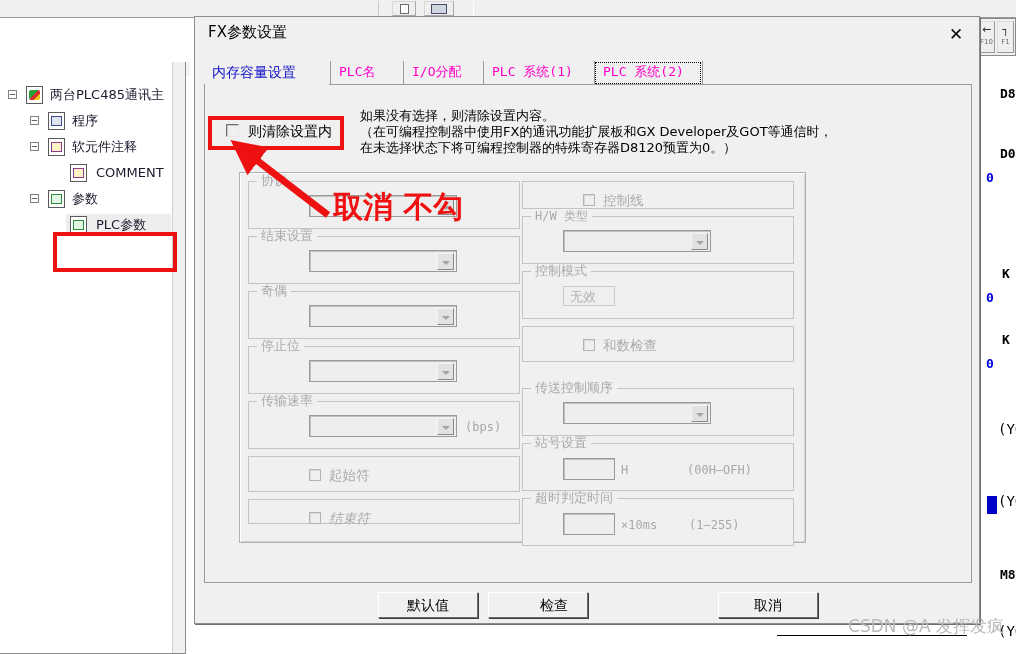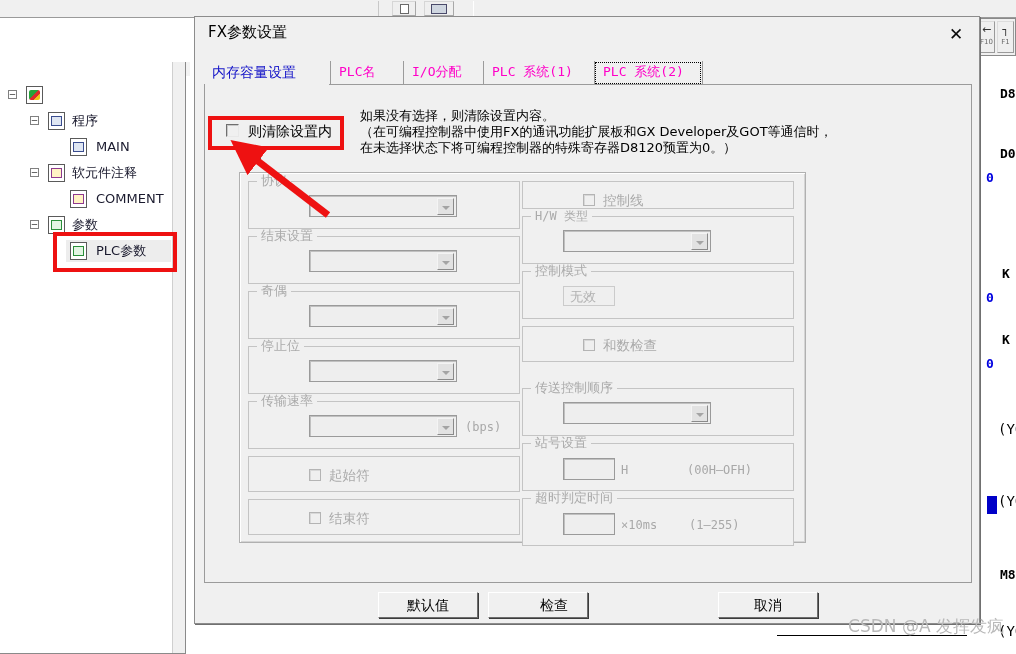--- a/index.html
+++ b/index.html
@@ -258,32 +258,29 @@
     <div class="grip"></div>
     <div class="tree-close">×</div>
   </div>
   <div class="tree-panel">
     <div class="tree-scroll-v"></div>
     <div class="tree-body">
 
       <div class="tnode" style="margin-left:0px;">
         <span class="expander" style="left:4px;">–</span>
         <span class="ico prj" style="left:22px;"></span>
+        <span class="lbl" style="left:46px;">两台PLC485通讯主</span>
       </div>
 
       <div class="tnode">
         <span class="expander" style="left:26px;">–</span>
         <span class="ico prog" style="left:44px;"></span>
         <span class="lbl" style="left:68px;">程序</span>
       </div>
 
-      <div class="tnode">
-        <span class="ico prog" style="left:66px;"></span>
-        <span class="lbl" style="left:92px;">MAIN</span>
-      </div>
 
       <div class="tnode">
         <span class="expander" style="left:26px;">–</span>
         <span class="ico cmt" style="left:44px;"></span>
         <span class="lbl" style="left:68px;">软元件注释</span>
       </div>
 
       <div class="tnode">
         <span class="ico cmt" style="left:66px;"></span>
         <span class="lbl" style="left:92px;">COMMENT</span>
@@ -400,21 +397,21 @@
         <span class="unit" style="left:216px; top:18px;">(bps)</span>
       </div>
 
       <div class="gb plain" style="height:36px;">
         <span class="minicheck" style="left:60px; top:10px;">
           <span class="box"></span>
           <span class="txt">起始符</span>
         </span>
       </div>
 
-      <div class="gb plain" style="height:36px;">
+      <div class="gb plain" style="height:25px;font-style:italic;">
         <span class="minicheck" style="left:60px; top:10px;">
           <span class="box"></span>
           <span class="txt">结束符</span>
         </span>
       </div>
 
     </div>
 
     <div class="col right">
 
@@ -467,20 +464,21 @@
 
     </div>
   </div>
 
   <div class="dbtn" style="left:378px; top:592px; width:100px;">默认值</div>
   <div class="dbtn" style="left:488px; top:592px; width:100px;padding-left:32px;">检查</div>
   <div class="dbtn" style="left:718px; top:592px; width:100px;">取消</div>
 
   <div class="anno-rect" style="left:208px; top:116px; width:136px; height:34px;"></div>
   <div class="anno-rect" style="left:53px; top:232px; width:124px; height:40px;"></div>
+  <div class="anno-text" style="left:333px; top:187px;">取消 不勾</div>
 
   <svg class="anno-svg">
     <defs>
       <marker id="ahead" markerWidth="5" markerHeight="5" refX="2.2" refY="2.5" orient="auto">
         <path d="M0,0 L5,2.5 L0,5 z" fill="#ee1111"></path>
       </marker>
     </defs>
     <line x1="328" y1="215" x2="246" y2="152" stroke="#ee1111" stroke-width="7" marker-end="url(#ahead)"></line>
   </svg>
 

